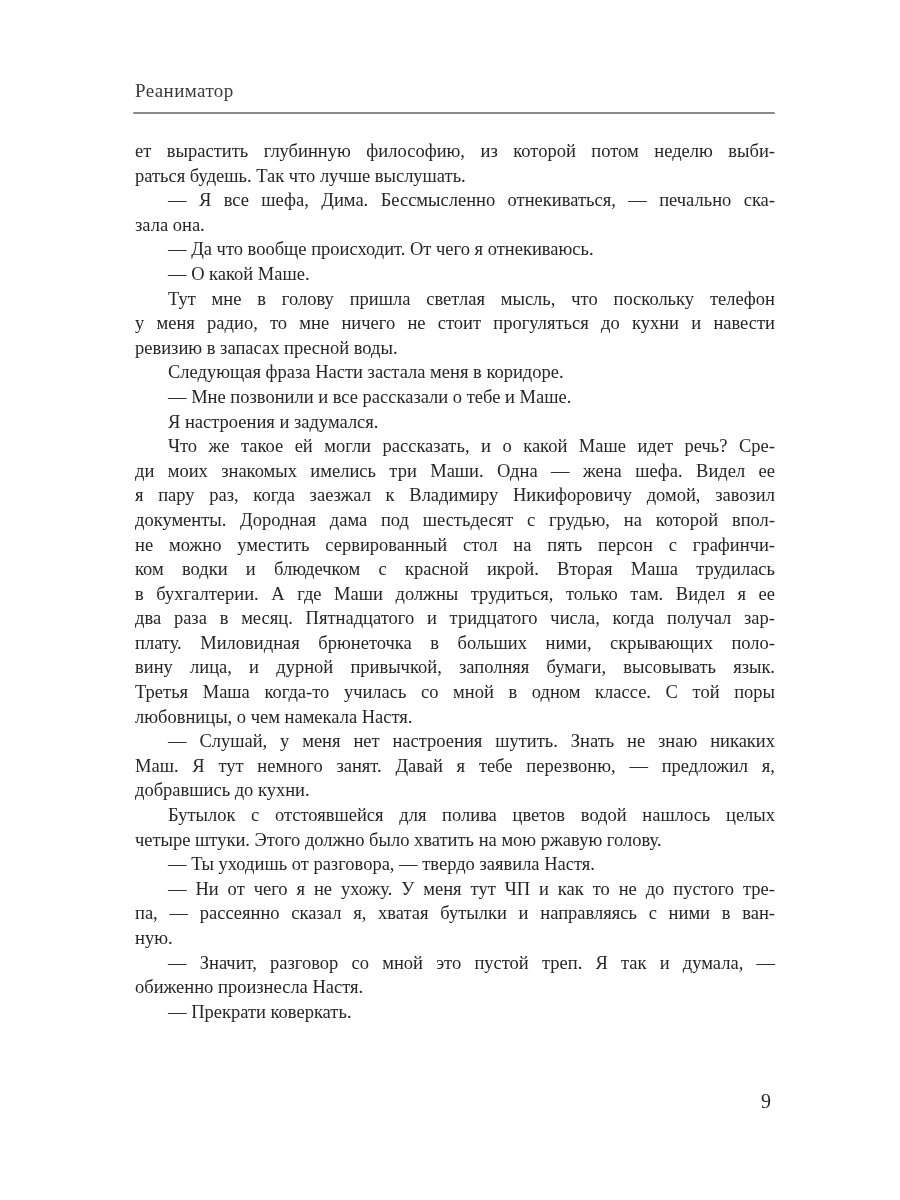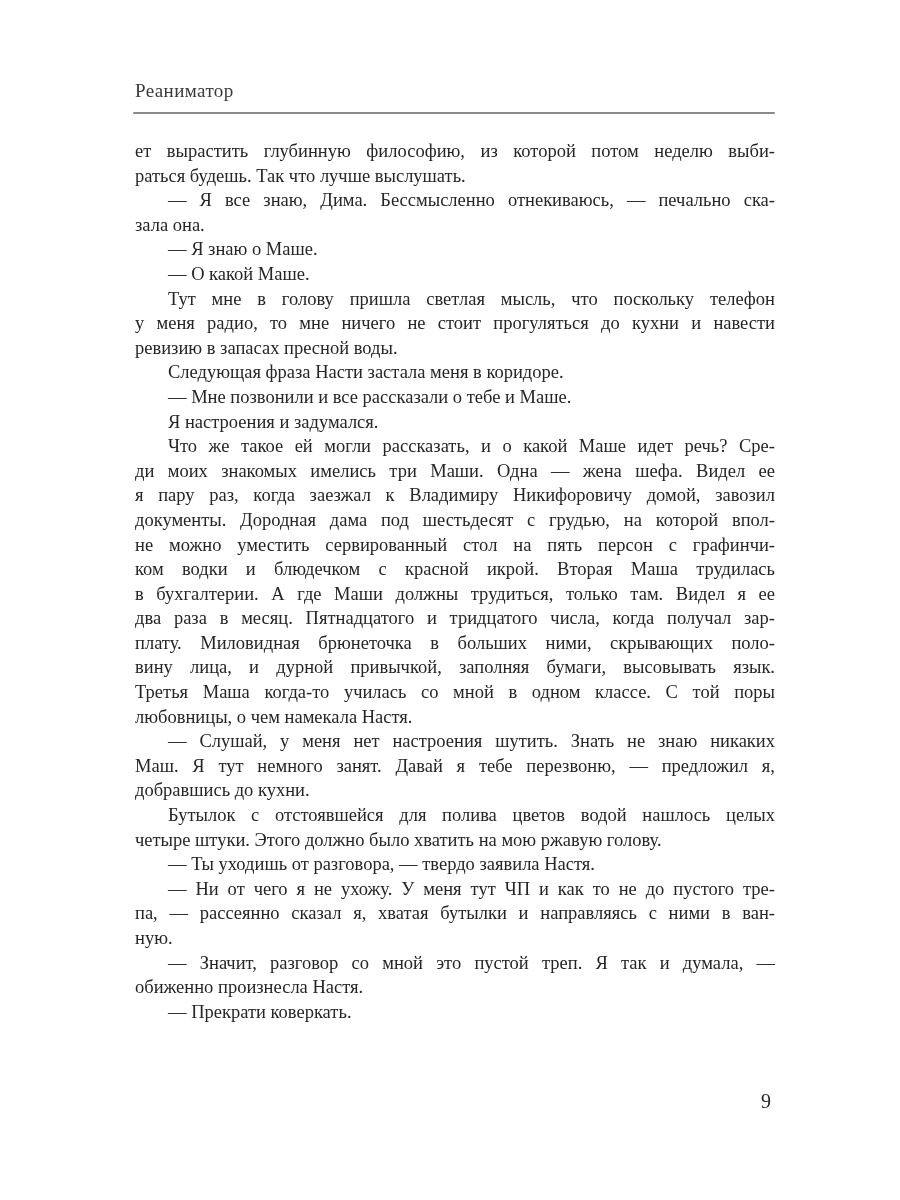--- a/index.html
+++ b/index.html
@@ -61,23 +61,23 @@
 </style>
 </head>
 <body>
 
 <div class="page">
   <div class="running-header">Реаниматор</div>
   <div class="header-rule"></div>
   <div class="text-block">
       <div class="line">ет вырастить глубинную философию, из которой потом неделю выби-</div>
       <div class="line last">раться будешь. Так что лучше выслушать.</div>
-      <div class="line indent">— Я все знаю, Дима. Бессмысленно отнекиваюсь, — печально ска-</div>
+      <div class="line indent">— Я все шефа, Дима. Бессмысленно отнекиваться, — печально ска-</div>
       <div class="line last">зала она.</div>
-      <div class="line last indent">— Я знаю о Маше.</div>
+      <div class="line last indent">— Да что вообще происходит. От чего я отнекиваюсь.</div>
       <div class="line last indent">— О какой Маше.</div>
       <div class="line indent">Тут мне в голову пришла светлая мысль, что поскольку телефон</div>
       <div class="line">у меня радио, то мне ничего не стоит прогуляться до кухни и навести</div>
       <div class="line last">ревизию в запасах пресной воды.</div>
       <div class="line last indent">Следующая фраза Насти застала меня в коридоре.</div>
       <div class="line last indent">— Мне позвонили и все рассказали о тебе и Маше.</div>
       <div class="line last indent">Я настроения и задумался.</div>
       <div class="line indent">Что же такое ей могли рассказать, и о какой Маше идет речь? Сре-</div>
       <div class="line">ди моих знакомых имелись три Маши. Одна — жена шефа. Видел ее</div>
       <div class="line">я пару раз, когда заезжал к Владимиру Никифоровичу домой, завозил</div>

